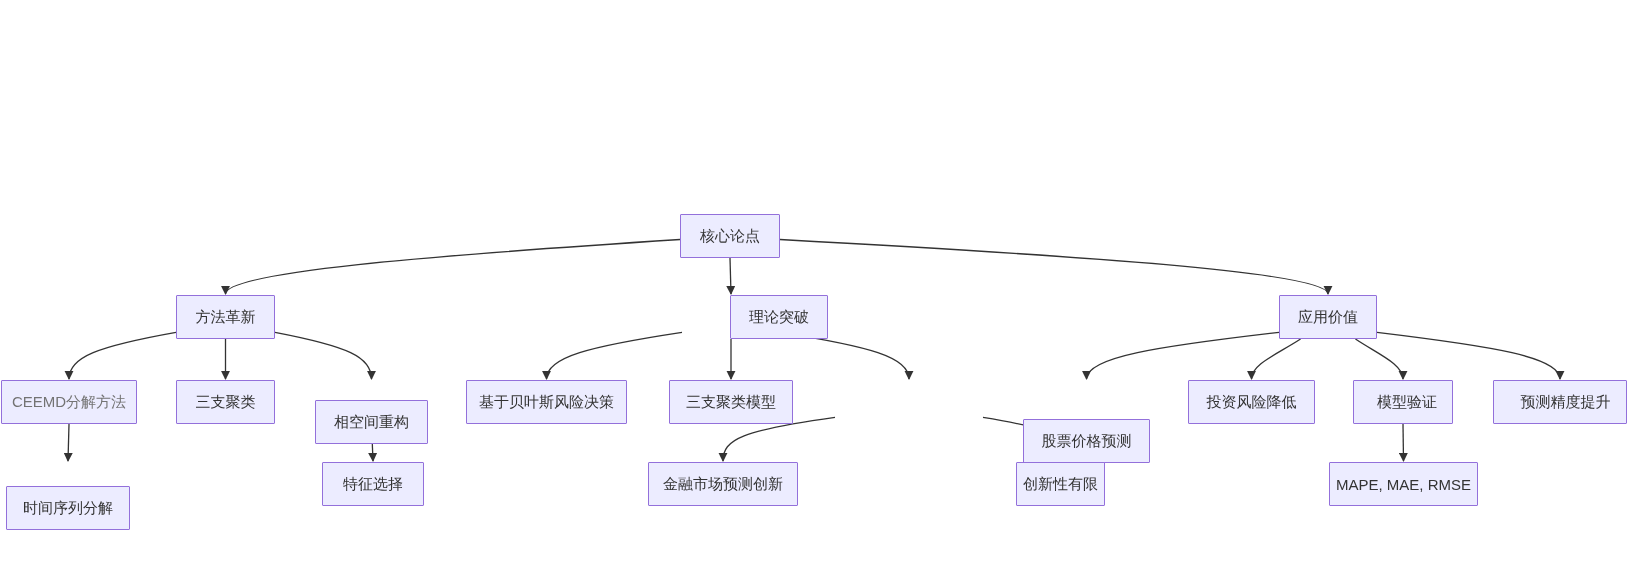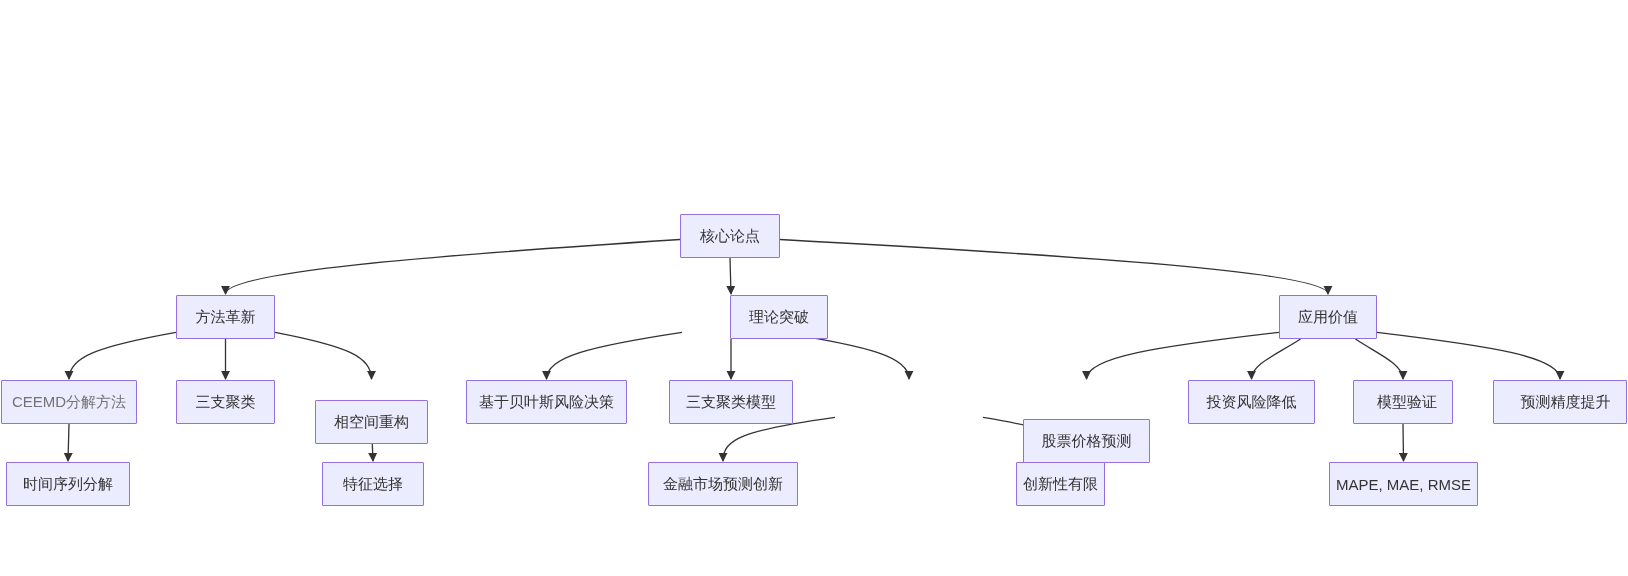--- a/index.html
+++ b/index.html
@@ -76,19 +76,19 @@
   <div class="node" style="left: 1279px; top: 295px; width: 98px; background: rgb(236, 236, 255); border-color: rgb(147, 112, 219); color: rgb(51, 51, 51);">应用价值</div>
   <div class="node" style="left: 1px; top: 380px; width: 136px; background: rgb(236, 236, 255); border-color: rgb(147, 112, 219); color: #737373;">CEEMD分解方法</div>
   <div class="node" style="left: 176px; top: 380px; width: 99px; background: rgb(236, 236, 255); border-color: rgb(147, 112, 219); color: rgb(51, 51, 51);">三支聚类</div>
   <div class="node" style="left: 315px; top: 400px; width: 113px; background: rgb(236, 236, 255); border-color: rgb(147, 112, 219); color: rgb(51, 51, 51);">相空间重构</div>
   <div class="node" style="left: 466px; top: 380px; width: 161px; background: rgb(236, 236, 255); border-color: rgb(147, 112, 219); color: rgb(51, 51, 51);">基于贝叶斯风险决策</div>
   <div class="node" style="left: 669px; top: 380px; width: 124px; background: rgb(236, 236, 255); border-color: rgb(147, 112, 219); color: rgb(51, 51, 51);">三支聚类模型</div>
   <div class="node" style="left: 1023px; top: 380px; width: 127px; background: rgb(236, 236, 255); border-color: rgb(147, 112, 219); color: rgb(51, 51, 51); margin-top: 39px;">股票价格预测</div>
   <div class="node" style="left: 1188px; top: 380px; width: 127px; background: rgb(236, 236, 255); border-color: rgb(147, 112, 219); color: rgb(51, 51, 51);">投资风险降低</div>
   <div class="node" style="left: 1353px; top: 380px; width: 100px; background: rgb(236, 236, 255); border-color: rgb(147, 112, 219); color: rgb(51, 51, 51); padding-left: 8px;">模型验证</div>
   <div class="node" style="left: 1493px; top: 380px; width: 134px; background: rgb(236, 236, 255); border-color: rgb(147, 112, 219); color: rgb(51, 51, 51); padding-left: 11px;">预测精度提升</div>
-  <div class="node" style="left: 6px; top: 462px; width: 124px; background: rgb(236, 236, 255); border-color: rgb(147, 112, 219); color: rgb(51, 51, 51);">时间序列分解</div>
+  <div class="node" style="left: 6px; top: 486px; width: 124px; background: rgb(236, 236, 255); border-color: rgb(147, 112, 219); color: rgb(51, 51, 51);">时间序列分解</div>
   <div class="node" style="left: 322px; top: 462px; width: 102px; background: rgb(236, 236, 255); border-color: rgb(147, 112, 219); color: rgb(51, 51, 51);">特征选择</div>
   <div class="node" style="left: 648px; top: 462px; width: 150px; background: rgb(236, 236, 255); border-color: rgb(147, 112, 219); color: rgb(51, 51, 51);">金融市场预测创新</div>
   <div class="node" style="left: 1016px; top: 462px; width: 89px; background: rgb(236, 236, 255); border-color: rgb(147, 112, 219); color: rgb(51, 51, 51);">创新性有限</div>
   <div class="node" style="left: 1329px; top: 462px; width: 149px; background: rgb(236, 236, 255); border-color: rgb(147, 112, 219); color: rgb(51, 51, 51);">MAPE, MAE, RMSE</div>
 
 </div>
 
 </body></html>

